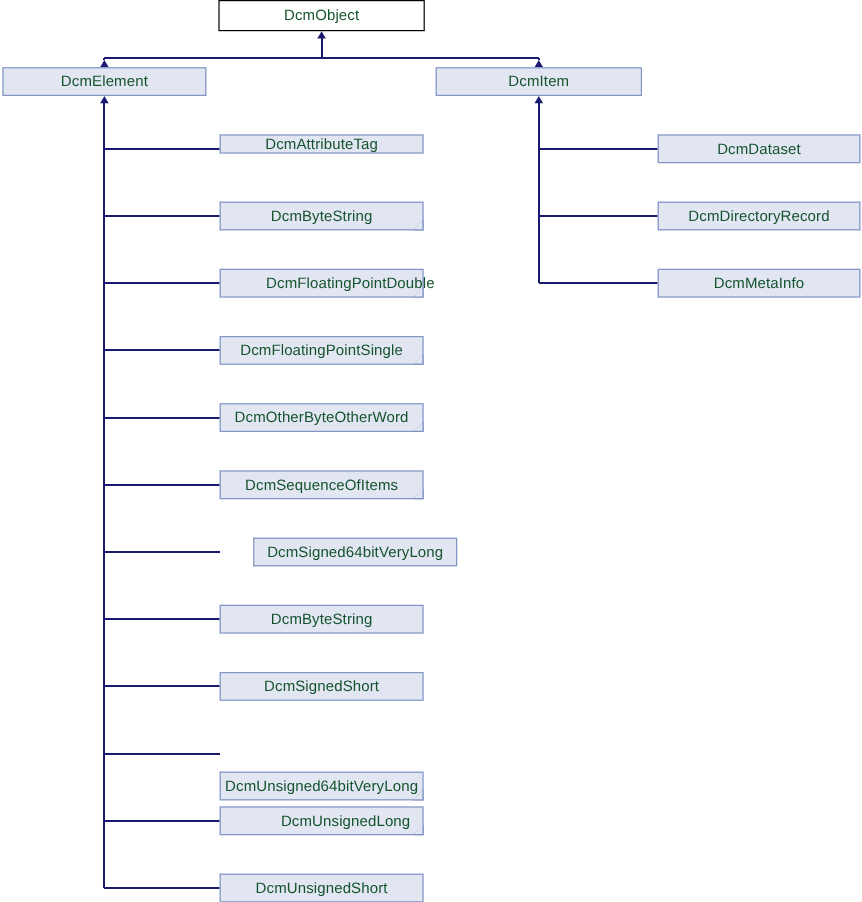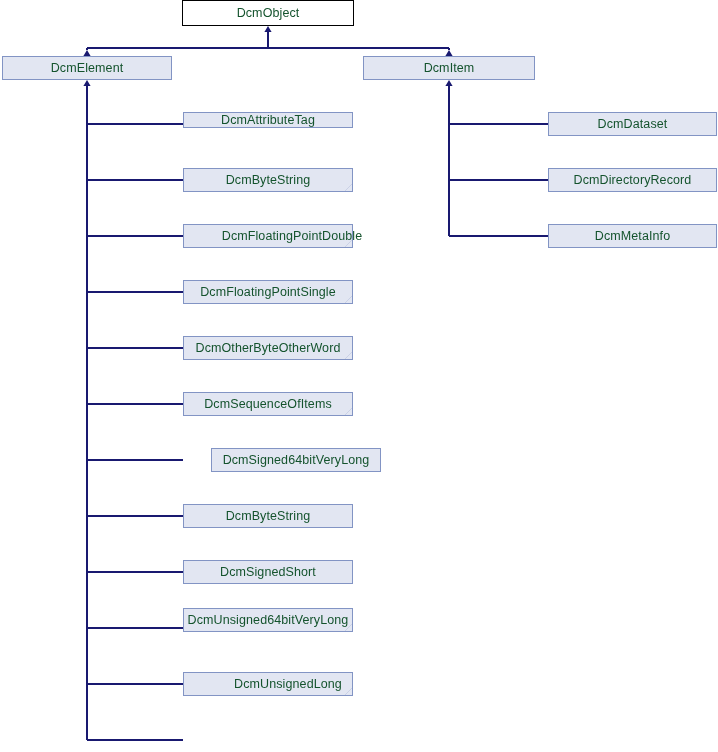--- a/index.html
+++ b/index.html
@@ -125,25 +125,28 @@
     </div>
     <div class="node" style="left: 183px; top: 448px; width: 170px; height: 24px; margin-left: 28px;">
       <span class="label">DcmSigned64bitVeryLong</span>
     </div>
     <div class="node" style="left: 183px; top: 504px; width: 170px; height: 24px;">
       <span class="label">DcmByteString</span>
     </div>
     <div class="node" style="left: 183px; top: 560px; width: 170px; height: 24px;">
       <span class="label">DcmSignedShort</span>
     </div>
-    <div class="node folded" style="left: 183px; top: 608px; width: 170px; height: 24px;">
+    <div class="node folded" style="left: 183px; top: 643px; width: 170px; height: 24px;">
       <span class="label">DcmUnsigned64bitVeryLong</span>
     </div>
     <div class="node folded" style="left: 183px; top: 672px; width: 170px; height: 24px; padding-left: 40px;">
       <span class="label">DcmUnsignedLong</span>
+    </div>
+    <div class="node" style="left: 183px; top: 728px; width: 170px; height: 24px;">
+      <span class="label">DcmUnsignedShort</span>
     </div>
     <div class="node" style="left: 363px; top: 56px; width: 172px; height: 24px;">
       <span class="label">DcmItem</span>
     </div>
     <div class="node" style="left: 548px; top: 112px; width: 169px; height: 24px;">
       <span class="label">DcmDataset</span>
     </div>
     <div class="node" style="left: 548px; top: 168px; width: 169px; height: 24px;">
       <span class="label">DcmDirectoryRecord</span>
     </div>

